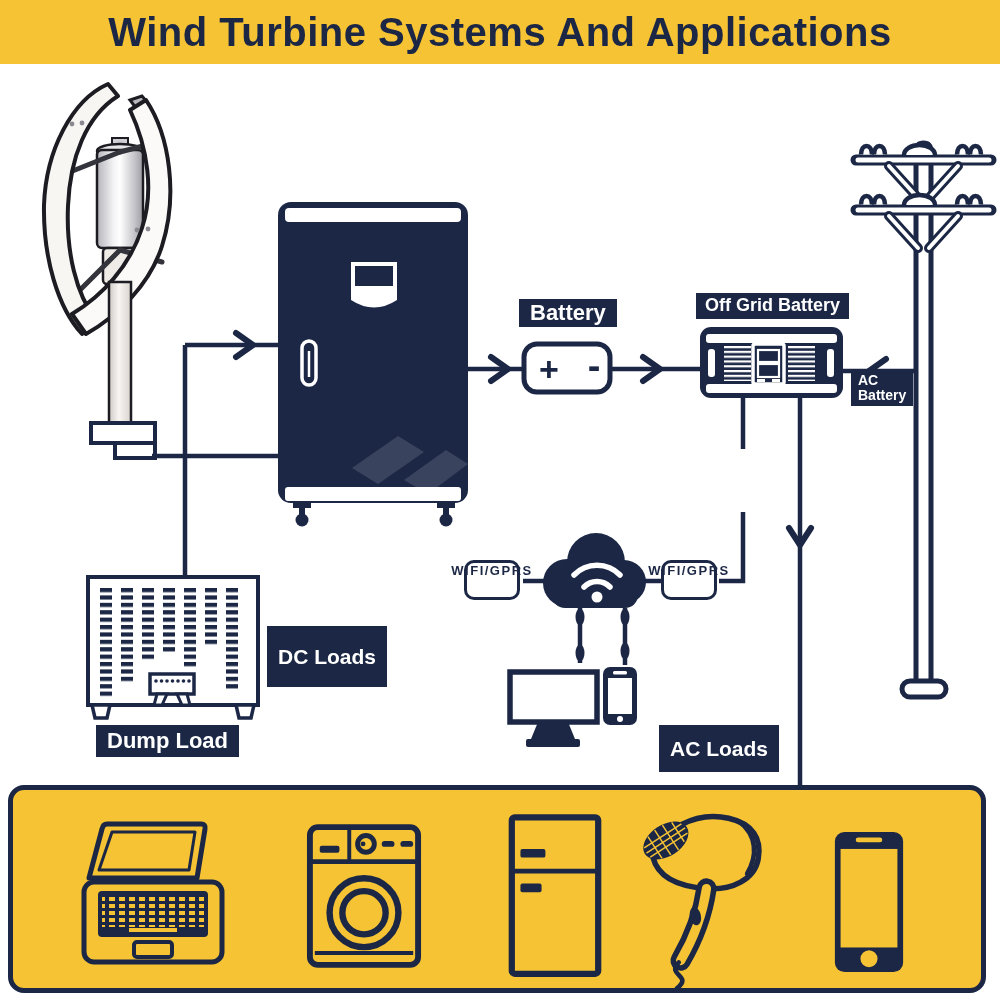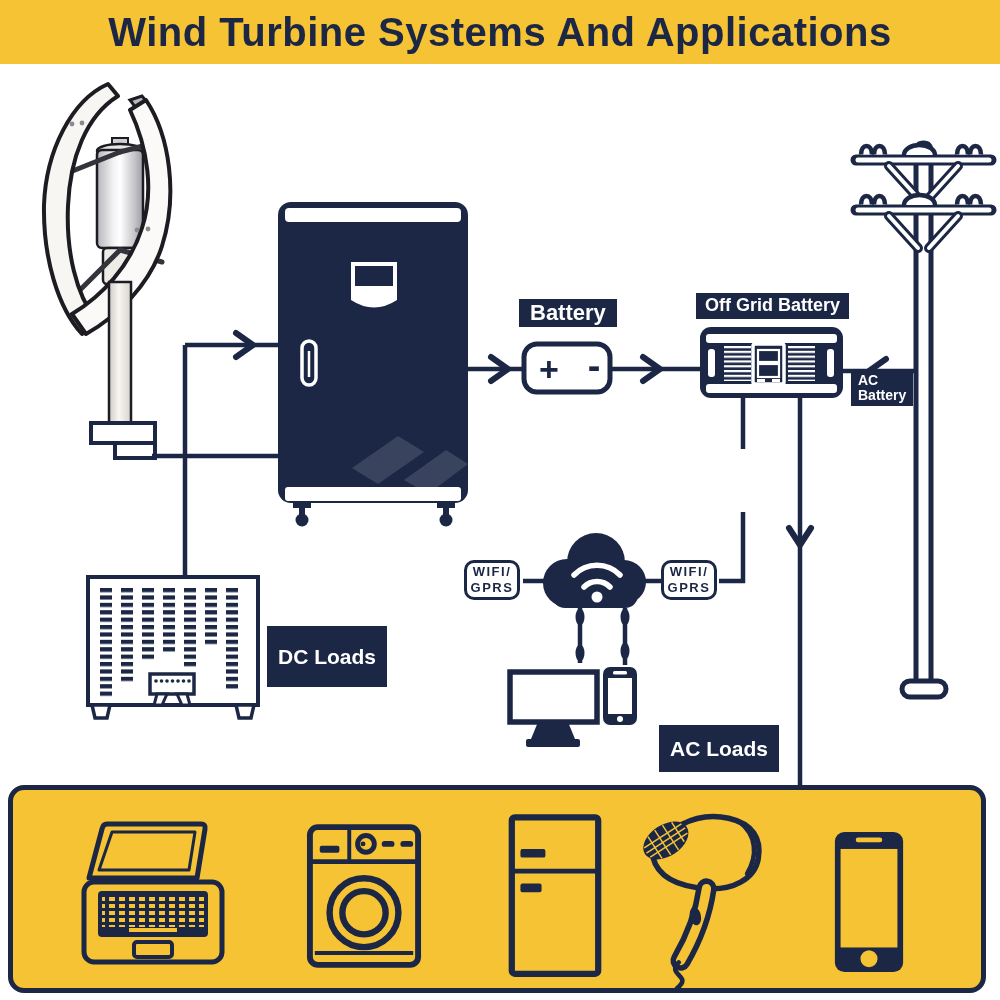--- a/index.html
+++ b/index.html
@@ -7,21 +7,21 @@
          font-family:"Liberation Sans",sans-serif;}
   .banner{position:absolute;left:0;top:0;width:1000px;height:64px;background:#F5C334;
           display:flex;align-items:center;justify-content:center;}
   .banner h1{margin:0;font-size:40px;font-weight:bold;color:#1B2745;letter-spacing:.5px;}
   svg.diagram{position:absolute;left:0;top:0;}
   .chip{position:absolute;background:#1B2745;color:#fff;font-weight:bold;line-height:1.1;
         padding:3px 9px;white-space:nowrap;z-index:3;}
   .chip div{white-space:nowrap;}
   .wifibox{position:absolute;width:50px;height:34px;background:#fff;border:3.5px solid #1B2745;
            border-radius:10px;color:#1B2745;font-weight:bold;font-size:13px;line-height:1.25;
-           letter-spacing:1.5px;text-align:center;display:flex;flex-direction:column;
+           letter-spacing:1.5px;text-align:center;display:flex;flex-direction:row;
            justify-content:center;z-index:3;}
   .panel{position:absolute;left:8px;top:785px;width:978px;height:208px;box-sizing:border-box;
          background:#F5C334;border:5px solid #1B2745;border-radius:16px;z-index:2;}
   .panel .app{position:absolute;}
 </style>
 </head>
 <body>
 
 <div class="stage">
 
@@ -244,20 +244,21 @@
 
   <div class="chip" style="left:696px;top:293px;font-size:18px;padding:3px 9px;">Off Grid Battery</div>
 
   <div class="chip" style="left:851px;top:371px;font-size:14px;padding:2px 7px;">
     <div>AC</div>
     <div>Battery</div>
   </div>
 
   <div class="chip" style="left:267px;top:626px;font-size:21px;padding:19px 11px;">DC Loads</div>
 
+  <div class="chip" style="left:96px;top:725px;font-size:22px;padding:4px 11px;">Dump Load</div>
 
   <div class="chip" style="left:659px;top:725px;font-size:21px;padding:12px 11px;">AC Loads</div>
 
   <div class="wifibox" style="left:464px;top:560px;">
     <span>WIFI/</span>
     <span>GPRS</span>
   </div>
   <div class="wifibox" style="left:661px;top:560px;">
     <span>WIFI/</span>
     <span>GPRS</span>

